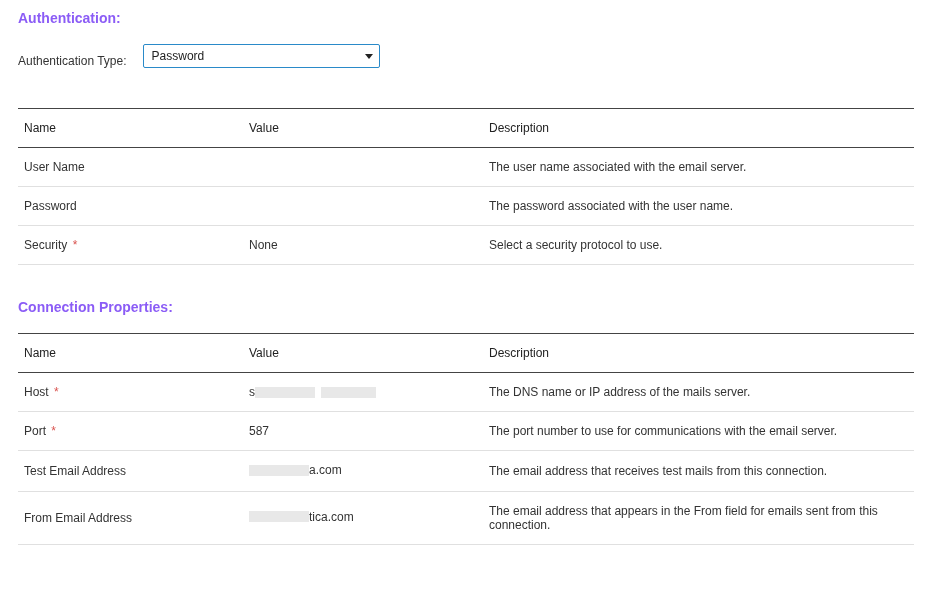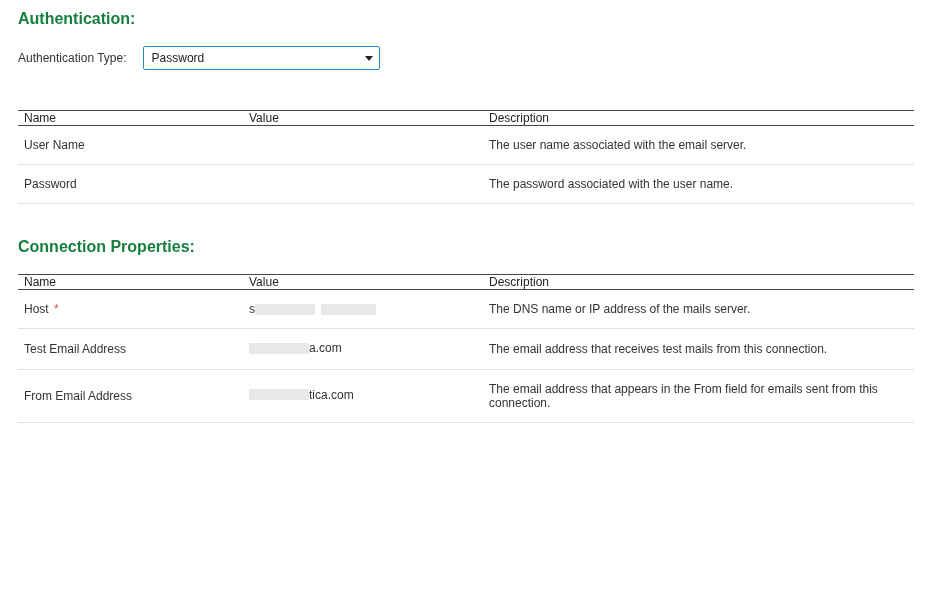--- a/index.html
+++ b/index.html
@@ -10,27 +10,27 @@
     body {
       font-family: Arial, Helvetica, sans-serif;
       font-size: 12px;
       color: #333;
       background: #fff;
       padding: 10px 18px;
       width: 932px;
     }
     .section-title {
       font-weight: bold;
-      font-size: 16px;
+      font-size: 14px;
       margin-bottom: 18px;
-      color: #15803d;
+      color: #8b5cf6;
     }
     .auth-row {
       display: flex;
-      align-items: center;
+      align-items: flex-end;
       margin-bottom: 40px;
     }
     .auth-label {
       font-size: 12px;
       color: #333;
       margin-right: 16px;
     }
     .auth-select {
       position: relative;
       border: 1px solid #2a8ac9;
@@ -64,21 +64,21 @@
     }
     thead tr {
       border-top: 1px solid #444;
       border-bottom: 1px solid #444;
     }
     th {
       text-align: left;
       font-weight: normal;
       font-size: 12px;
       color: #222;
-      padding: 0 6px;
+      padding: 12px 6px;
     }
     tbody td {
       font-size: 12px;
       color: #333;
       padding: 12px 6px;
       border-bottom: 1px solid #e0e0e0;
       vertical-align: middle;
     }
     .col-name { width: 225px; }
     .col-value { width: 240px; }
@@ -131,20 +131,25 @@
       <tr>
         <td class="col-name"><span>User Name</span></td>
         <td class="col-value"><span></span></td>
         <td class="col-desc"><span>The user name associated with the email server.</span></td>
       </tr>
       <tr>
         <td class="col-name"><span>Password</span></td>
         <td class="col-value"><span></span></td>
         <td class="col-desc"><span>The password associated with the user name.</span></td>
       </tr>
+      <tr>
+        <td class="col-name"><span>Security</span><span class="req"> *</span></td>
+        <td class="col-value"><span>None</span></td>
+        <td class="col-desc"><span>Select a security protocol to use.</span></td>
+      </tr>
     </tbody>
 </table>
 
 <div class="section-gap"></div>
 
 <div class="section-title">Connection Properties:</div>
 
 <table>
   <thead>
     <tr>
@@ -158,20 +163,25 @@
         <td class="col-name"><span>Host</span><span class="req"> *</span></td>
         <td class="col-value"><span class="partial-redact">
             <span>s</span>
             <span class="redacted" style="width: 60px;"></span>
             <span style="width: 6px; display: inline-block;"></span>
             <span class="redacted" style="width: 55px;"></span>
           </span></td>
         <td class="col-desc"><span>The DNS name or IP address of the mails server.</span></td>
       </tr>
       <tr>
+        <td class="col-name"><span>Port</span><span class="req"> *</span></td>
+        <td class="col-value"><span>587</span></td>
+        <td class="col-desc"><span>The port number to use for communications with the email server.</span></td>
+      </tr>
+      <tr>
         <td class="col-name"><span>Test Email Address</span></td>
         <td class="col-value"><span class="partial-redact">
             <span class="redacted" style="width: 60px;"></span>
             <span>a.com</span>
           </span></td>
         <td class="col-desc"><span>The email address that receives test mails from this connection.</span></td>
       </tr>
       <tr>
         <td class="col-name"><span>From Email Address</span></td>
         <td class="col-value"><span class="partial-redact">

